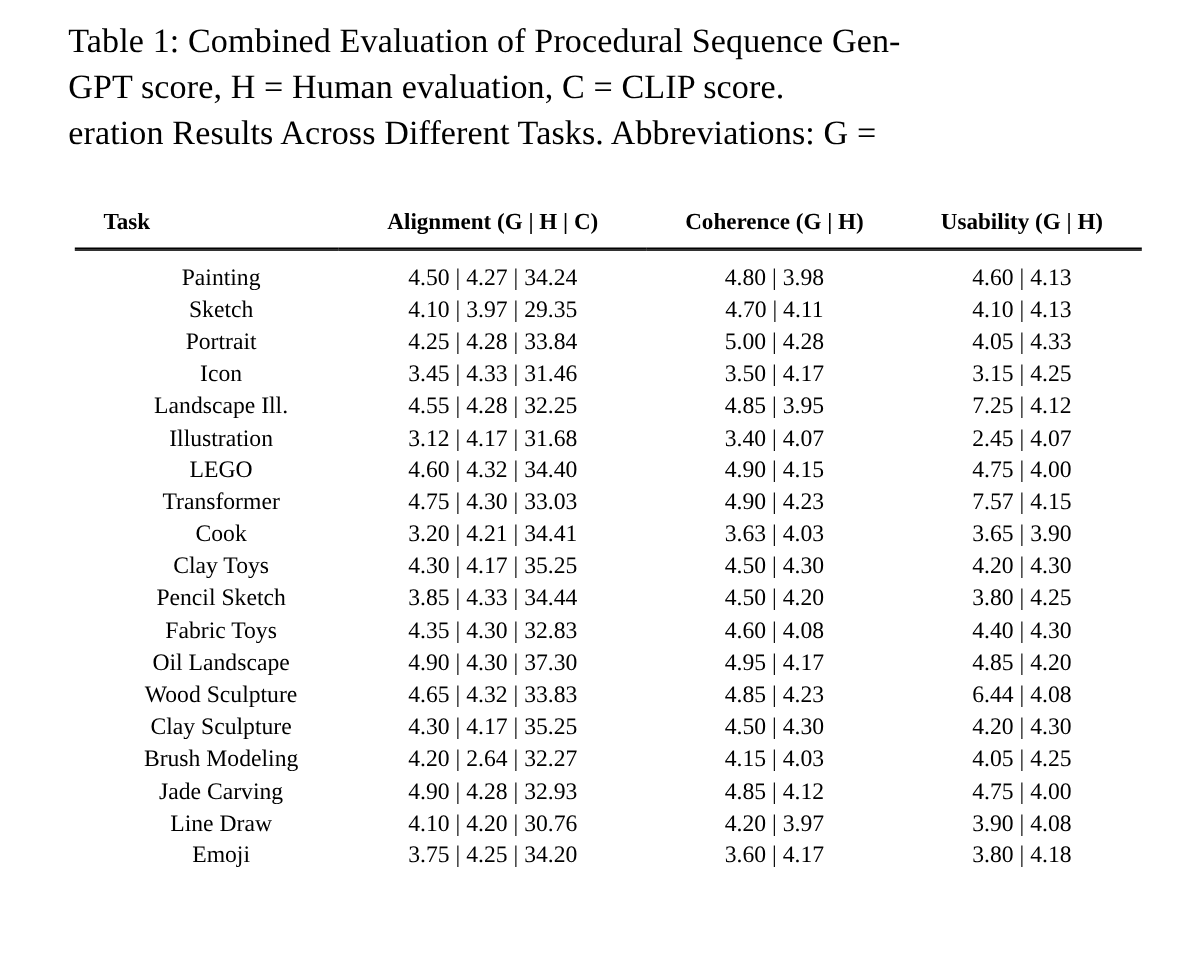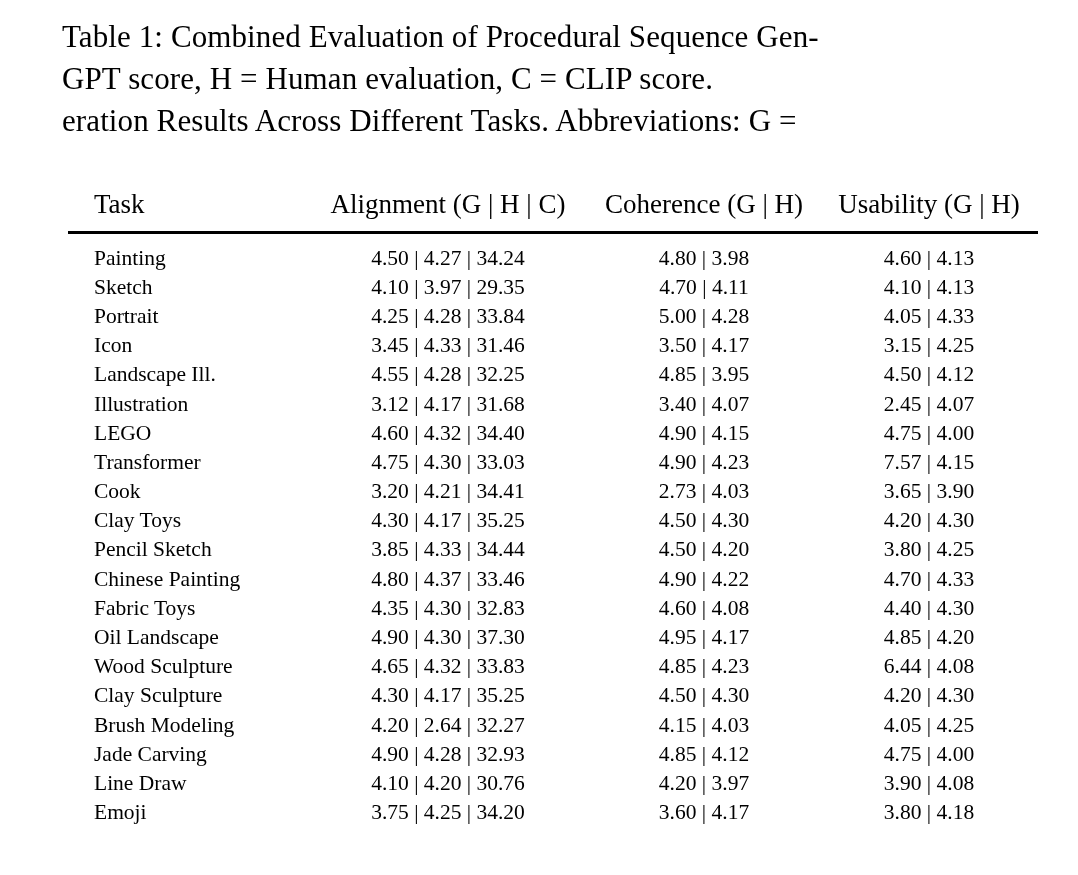--- a/index.html
+++ b/index.html
@@ -37,22 +37,22 @@
     margin-top: 38px;
     padding: 0 6px;
   }
   table.data {
     border-collapse: collapse;
     width: 970px;
     table-layout: fixed;
   }
   table.data thead th {
     font-family: "Liberation Serif", serif;
-    font-weight: normal;
-    font-size: 27px;
+    font-weight: bold;
+    font-size: 21px;
     padding: 9px 0 11px 0;
     text-align: center;
     white-space: nowrap;
   }
   table.data thead th.task-head {
     text-align: left;
     padding-left: 26px;
   }
   .rule-top td, .rule-mid td, .rule-bot td {
     padding: 0;
@@ -63,21 +63,21 @@
   .rule-mid td { border-bottom: 1.3px solid #000; height: 0; }
   .spacer-row td { height: 9px; padding: 0; line-height: 0; font-size: 0; }
   table.data tbody.body-rows td {
     font-family: "Liberation Serif", serif;
     font-size: 21.5px;
     padding: 2.1px 0;
     text-align: center;
     white-space: nowrap;
   }
   table.data tbody.body-rows td.task-cell {
-    text-align: left;
+    text-align: center;
     padding-left: 26px;
   }
   col.c-task { width: 240px; }
   col.c-align { width: 280px; }
   col.c-coh { width: 232px; }
   col.c-usa { width: 218px; }
 </style>
 </head>
 <body>
 
@@ -140,21 +140,21 @@
         <tr>
           <td class="task-cell">Icon</td>
           <td>3.45 | 4.33 | 31.46</td>
           <td>3.50 | 4.17</td>
           <td>3.15 | 4.25</td>
         </tr>
         <tr>
           <td class="task-cell">Landscape Ill.</td>
           <td>4.55 | 4.28 | 32.25</td>
           <td>4.85 | 3.95</td>
-          <td>4.50 | 4.12</td>
+          <td>7.25 | 4.12</td>
         </tr>
         <tr>
           <td class="task-cell">Illustration</td>
           <td>3.12 | 4.17 | 31.68</td>
           <td>3.40 | 4.07</td>
           <td>2.45 | 4.07</td>
         </tr>
         <tr>
           <td class="task-cell">LEGO</td>
           <td>4.60 | 4.32 | 34.40</td>
@@ -163,42 +163,36 @@
         </tr>
         <tr>
           <td class="task-cell">Transformer</td>
           <td>4.75 | 4.30 | 33.03</td>
           <td>4.90 | 4.23</td>
           <td>7.57 | 4.15</td>
         </tr>
         <tr>
           <td class="task-cell">Cook</td>
           <td>3.20 | 4.21 | 34.41</td>
-          <td>2.73 | 4.03</td>
+          <td>3.63 | 4.03</td>
           <td>3.65 | 3.90</td>
         </tr>
         <tr>
           <td class="task-cell">Clay Toys</td>
           <td>4.30 | 4.17 | 35.25</td>
           <td>4.50 | 4.30</td>
           <td>4.20 | 4.30</td>
         </tr>
         <tr>
           <td class="task-cell">Pencil Sketch</td>
           <td>3.85 | 4.33 | 34.44</td>
           <td>4.50 | 4.20</td>
           <td>3.80 | 4.25</td>
         </tr>
         <tr>
-          <td class="task-cell">Chinese Painting</td>
-          <td>4.80 | 4.37 | 33.46</td>
-          <td>4.90 | 4.22</td>
-          <td>4.70 | 4.33</td>
-        </tr>
-        <tr>
           <td class="task-cell">Fabric Toys</td>
           <td>4.35 | 4.30 | 32.83</td>
           <td>4.60 | 4.08</td>
           <td>4.40 | 4.30</td>
         </tr>
         <tr>
           <td class="task-cell">Oil Landscape</td>
           <td>4.90 | 4.30 | 37.30</td>
           <td>4.95 | 4.17</td>
           <td>4.85 | 4.20</td>

